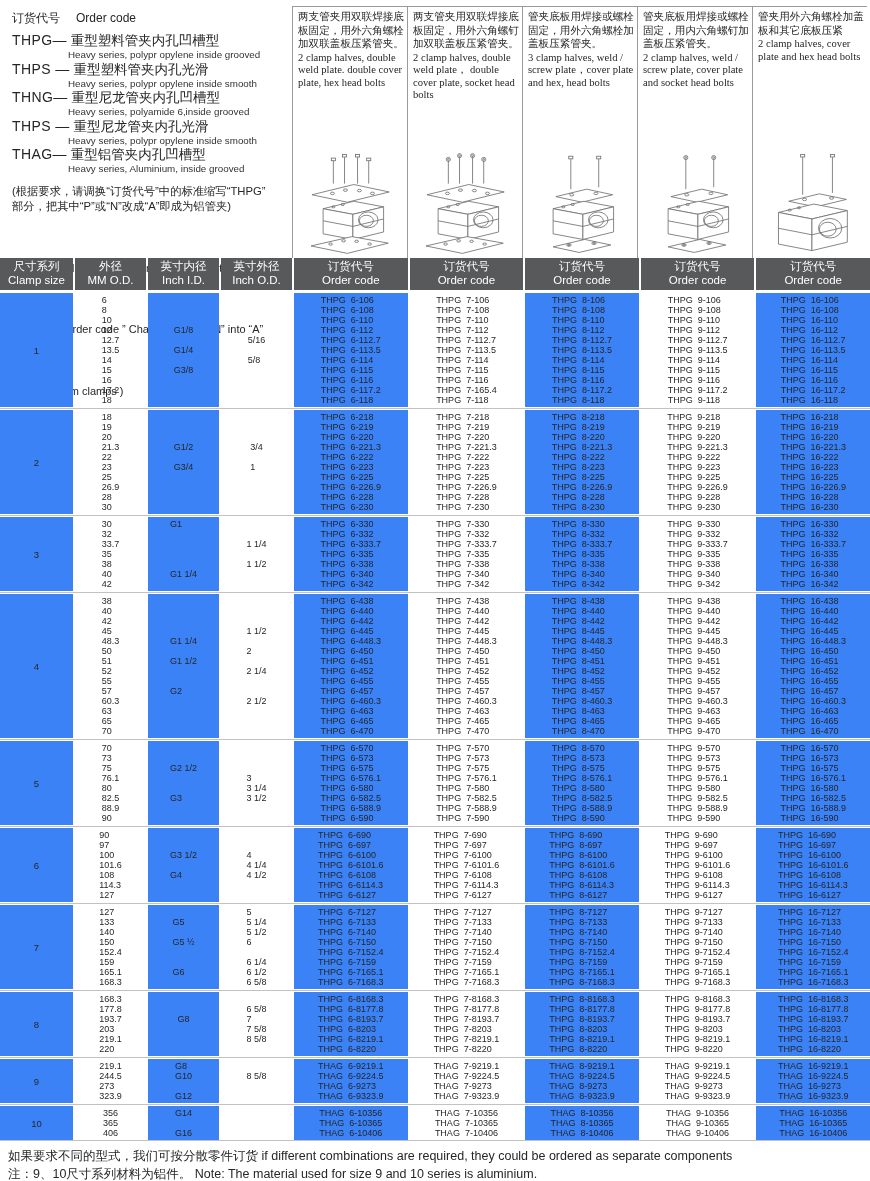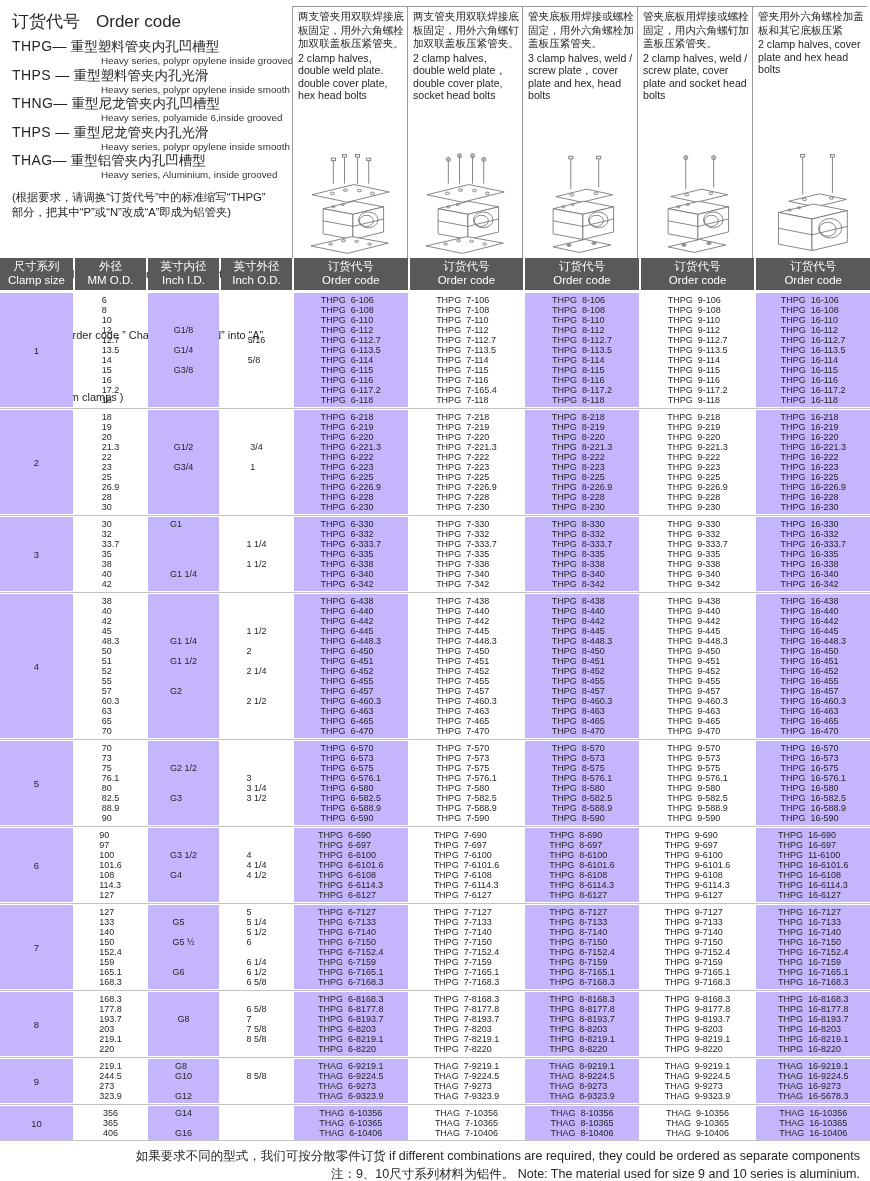--- a/index.html
+++ b/index.html
@@ -1,49 +1,49 @@
 <!DOCTYPE html>
 <html><head>
 <meta charset="utf-8">
 <style>
   html,body{margin:0;padding:0;background:#fff;}
   .page{width:870px;height:1181px;overflow:hidden;background:#fff;position:relative;
         font-family:"Liberation Sans","DejaVu Sans",sans-serif;color:#262626;}
   
   .top{height:258px;display:flex;box-sizing:border-box;padding-top:6px;}
   .legend{width:292px;flex:none;box-sizing:border-box;padding:2px 6px 0 12px;}
-  .legend-title{font-size:17px;margin:2px 0 5px 0;}
+  .legend-title{font-size:12px;margin:2px 0 5px 0;}
   .legend-title .en{margin-left:16px;}
   .li{font-size:13.5px;line-height:17px;white-space:nowrap;}
   .li-code{font-size:14px;letter-spacing:.4px;}
-  .li-en{font-size:9.8px;line-height:11.5px;margin-left:89px;color:#333;white-space:nowrap;}
+  .li-en{font-size:9.8px;line-height:11.5px;margin-left:56px;color:#333;white-space:nowrap;}
   .note{margin-top:9px;}
   .note-zh{font-size:11.3px;line-height:15px;white-space:nowrap;}
   .note-en{font-size:11px;line-height:13.5px;white-space:nowrap;margin-top:48px;}
-  .variants{flex:1;display:flex;border-top:1px solid #9a9a9a;margin-right:3px;}
+  .variants{flex:1;display:flex;border-top:1px solid #9a9a9a;margin-right:3px;font-family:Liberation Serif, serif;}
   .variant{flex:1;border-left:1px solid #9a9a9a;box-sizing:border-box;
            padding:3px 2px 0 5px;display:flex;flex-direction:column;}
   .v-zh{font-size:10.6px;line-height:13.5px;}
   .v-en{font-size:10.6px;line-height:12.5px;margin-top:1px;}
   .v-draw{margin-top:auto;height:106px;flex:none;}
   .v-draw svg{display:block;width:100%;height:100%;}
   
   .thead,.group{display:grid;grid-template-columns:73px 71px 71px 71px 1fr 1fr 1fr 1fr 1fr;column-gap:2px;}
   .thead{margin-bottom:3px;}
   .th{background:#58595b;color:#fff;text-align:center;font-size:11.5px;line-height:13.5px;padding:2px 0 3px;}
   .cell{padding:2px 0;display:flex;align-items:center;justify-content:center;box-sizing:border-box;}
-  .shade{background:#c4b5fd;}
+  .shade{background:#3b82f6;}
   .size-val{font-size:9.5px;}
   .stack{width:fit-content;margin:0 auto;text-align:left;}
   .ln{height:10px;line-height:10px;font-size:9px;white-space:pre;}
   .gsep{height:1px;background:#c2c2c2;margin:1px 0;}
   .tbody{border-bottom:1px solid #c2c2c2;}
   
   .footer{padding:7px 10px 0 8px;}
-  .f-line{font-size:12.5px;line-height:17.5px;white-space:nowrap;text-align:right;}
+  .f-line{font-size:12.5px;line-height:17.5px;white-space:nowrap;}
 </style>
 </head>
 <body>
 
 <div class="page">
   <div class="top">
     <div class="legend">
       <div class="legend-title">
         <span>订货代号</span><span class="en">Order code</span>
       </div>
@@ -931,21 +931,21 @@
             <div class="ln">THPG  9-6101.6</div>
             <div class="ln">THPG  9-6108</div>
             <div class="ln">THPG  9-6114.3</div>
             <div class="ln">THPG  9-6127</div>
           </div>
         </div>
         <div class="cell shade">
           <div class="stack">
             <div class="ln">THPG  16-690</div>
             <div class="ln">THPG  16-697</div>
-            <div class="ln">THPG  11-6100</div>
+            <div class="ln">THPG  16-6100</div>
             <div class="ln">THPG  16-6101.6</div>
             <div class="ln">THPG  16-6108</div>
             <div class="ln">THPG  16-6114.3</div>
             <div class="ln">THPG  16-6127</div>
           </div>
         </div>
       </div>
       <div class="gsep"></div>
       <div class="group">
         <div class="cell shade">
@@ -1193,21 +1193,21 @@
             <div class="ln">THAG  9-9224.5</div>
             <div class="ln">THAG  9-9273</div>
             <div class="ln">THAG  9-9323.9</div>
           </div>
         </div>
         <div class="cell shade">
           <div class="stack">
             <div class="ln">THAG  16-9219.1</div>
             <div class="ln">THAG  16-9224.5</div>
             <div class="ln">THAG  16-9273</div>
-            <div class="ln">THAG  16-5678.3</div>
+            <div class="ln">THAG  16-9323.9</div>
           </div>
         </div>
       </div>
       <div class="gsep"></div>
       <div class="group">
         <div class="cell shade">
           <span class="size-val">10</span>
         </div>
         <div class="cell">
           <div class="stack">

